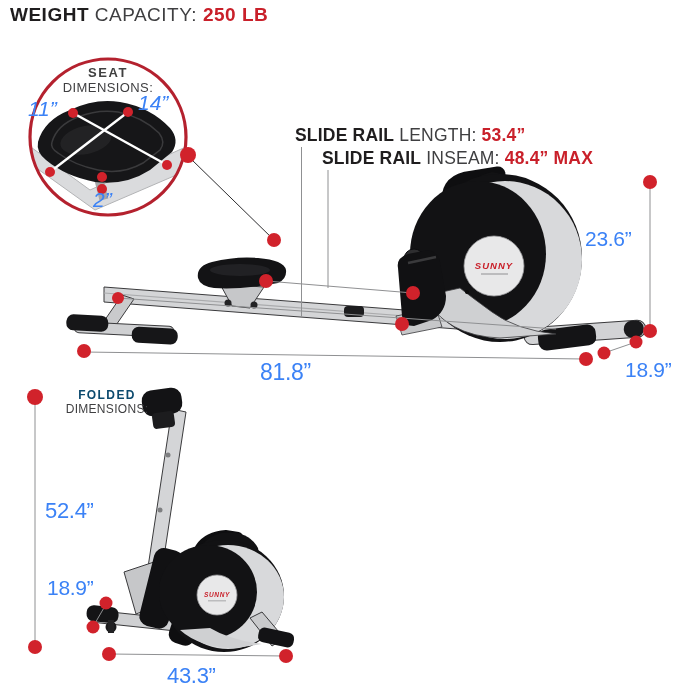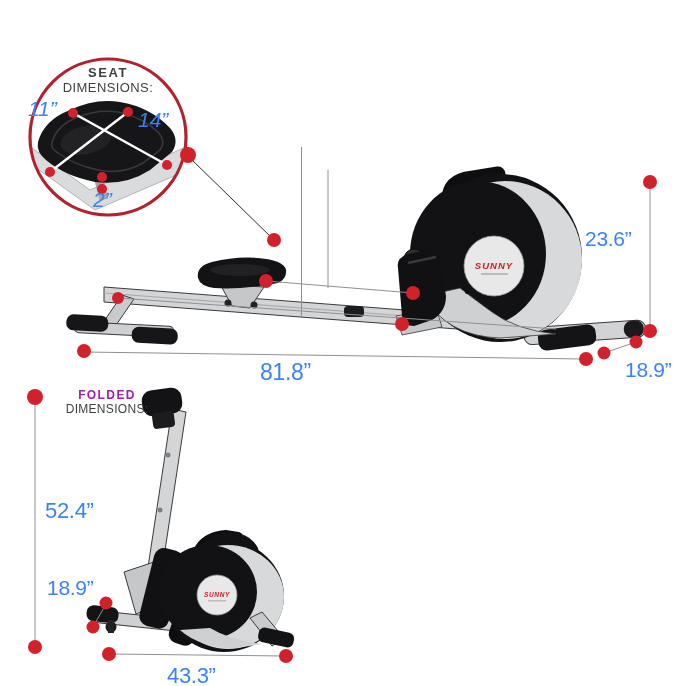--- a/index.html
+++ b/index.html
@@ -12,34 +12,34 @@
   .hdr{left:10px;top:4px;font-size:19px;letter-spacing:.5px;}
   .hdr .b{font-weight:bold;color:#1f1d1e;}
   .hdr .r{font-weight:normal;color:#3f3f41;}
   .hdr .v{font-weight:bold;color:#c9202a;}
   .seat-title{left:48px;top:66px;width:120px;text-align:center;font-size:13px;line-height:1.12;}
   .seat-title .t1{font-weight:bold;letter-spacing:1.6px;color:#404040;}
   .seat-title .t2{font-weight:normal;letter-spacing:.4px;color:#3f3f41;}
   .dim{font-weight:normal;color:#3b82f6;}
   .dim.it{font-style:italic;font-size:21px;}
   .d11{left:28px;top:97px;}
-  .d14{left:138px;top:108px;}
+  .d14{left:138px;top:91px;}
   .d2{left:93px;top:188px;}
   .slide{font-size:17.5px;letter-spacing:.2px;}
   .slide .b{font-weight:bold;color:#1f1d1e;}
   .slide .r{font-weight:normal;color:#3f3f41;}
   .slide .v{font-weight:bold;color:#c9202a;}
   .sl1{left:295px;top:125px;}
   .sl2{left:322px;top:148px;}
   .big{font-size:21px;letter-spacing:-0.3px;}
   .d236{left:585px;top:193px;margin-top:34px;}
   .d818{left:260px;top:359px;font-size:23px;}
   .d189m{left:625px;top:358px;}
   .folded-title{left:47px;top:389px;width:120px;text-align:center;font-size:12px;line-height:1.15;}
-  .folded-title .t1{font-weight:bold;letter-spacing:1.4px;color:#a21caf;}
+  .folded-title .t1{font-weight:bold;letter-spacing:1.4px;color:#0c4a6e;}
   .folded-title .t2{font-weight:normal;letter-spacing:.3px;color:#3f3f41;}
   .d524{left:45px;top:466px;font-size:22px;margin-top:32px;}
   .d189f{left:47px;top:576px;}
   .d433{left:167px;top:663px;font-size:22px;}
 </style>
 </head>
 <body>
 
 <div class="canvas">
 
@@ -198,29 +198,32 @@
     <g fill="#d1222b">
       <circle cx="35" cy="397" r="8"></circle>
       <circle cx="35" cy="647" r="7"></circle>
       <circle cx="106" cy="603" r="6.5"></circle>
       <circle cx="93" cy="627" r="6.5"></circle>
       <circle cx="109" cy="654" r="7"></circle>
       <circle cx="286" cy="656" r="7"></circle>
     </g>
   </svg>
 
+  <div class="lbl hdr"><span class="b">WEIGHT</span><span class="r"> CAPACITY: </span><span class="v">250 LB</span></div>
 
   <div class="lbl seat-title">
     <div class="t1">SEAT</div>
     <div class="t2">DIMENSIONS:</div>
   </div>
   <div class="lbl dim it d11">11”</div>
   <div class="lbl dim it d14">14”</div>
   <div class="lbl dim it d2">2”</div>
 
+  <div class="lbl slide sl1"><span class="b">SLIDE RAIL</span><span class="r"> LENGTH: </span><span class="v">53.4”</span></div>
+  <div class="lbl slide sl2"><span class="b">SLIDE RAIL</span><span class="r"> INSEAM: </span><span class="v">48.4” MAX</span></div>
 
   <div class="lbl dim big d236">23.6”</div>
   <div class="lbl dim big d818">81.8”</div>
   <div class="lbl dim big d189m">18.9”</div>
 
   <div class="lbl folded-title">
     <div class="t1">FOLDED</div>
     <div class="t2">DIMENSIONS:</div>
   </div>
   <div class="lbl dim big d524">52.4”</div>

